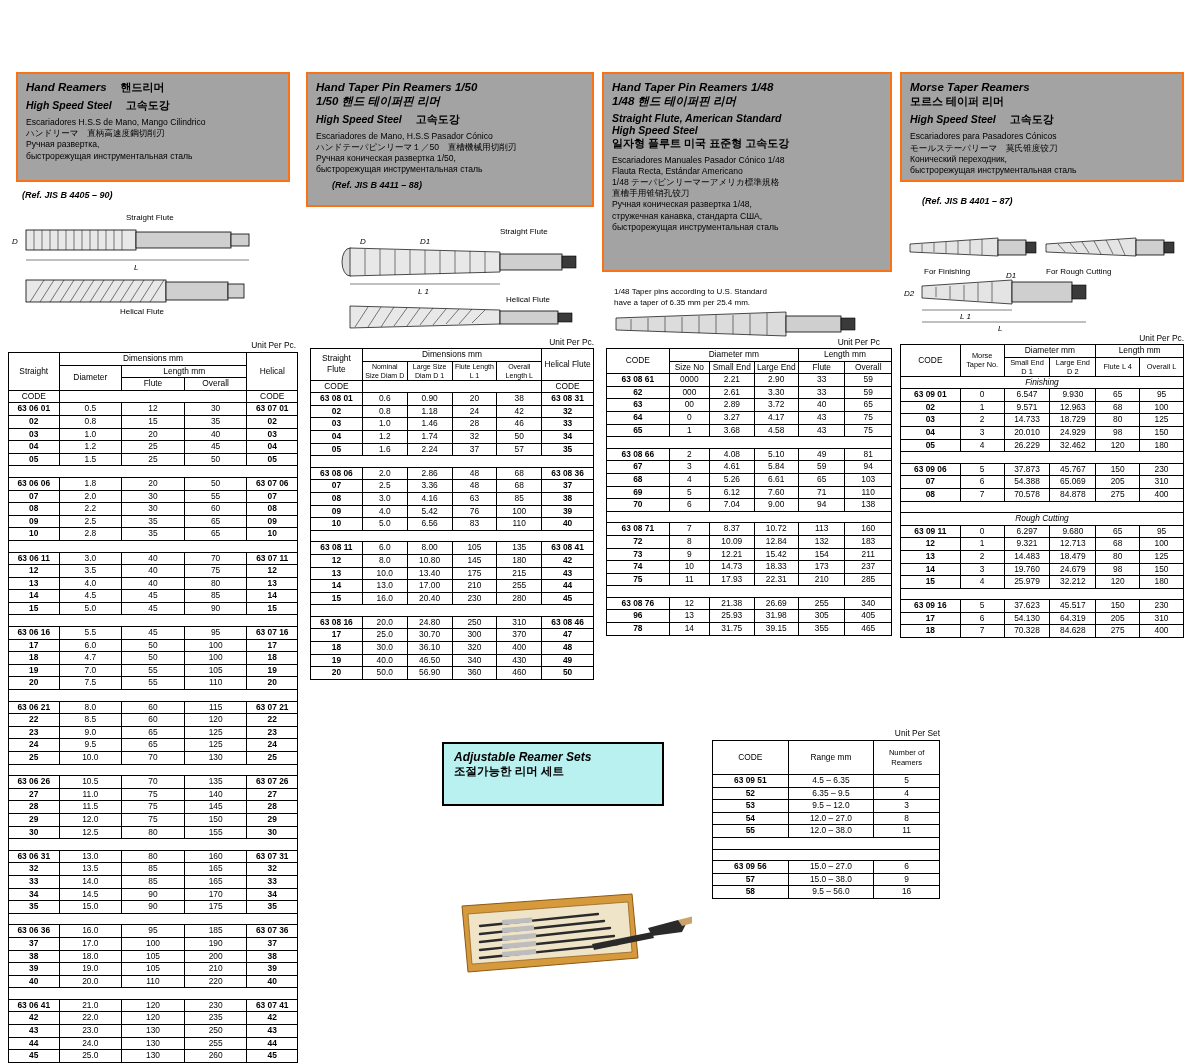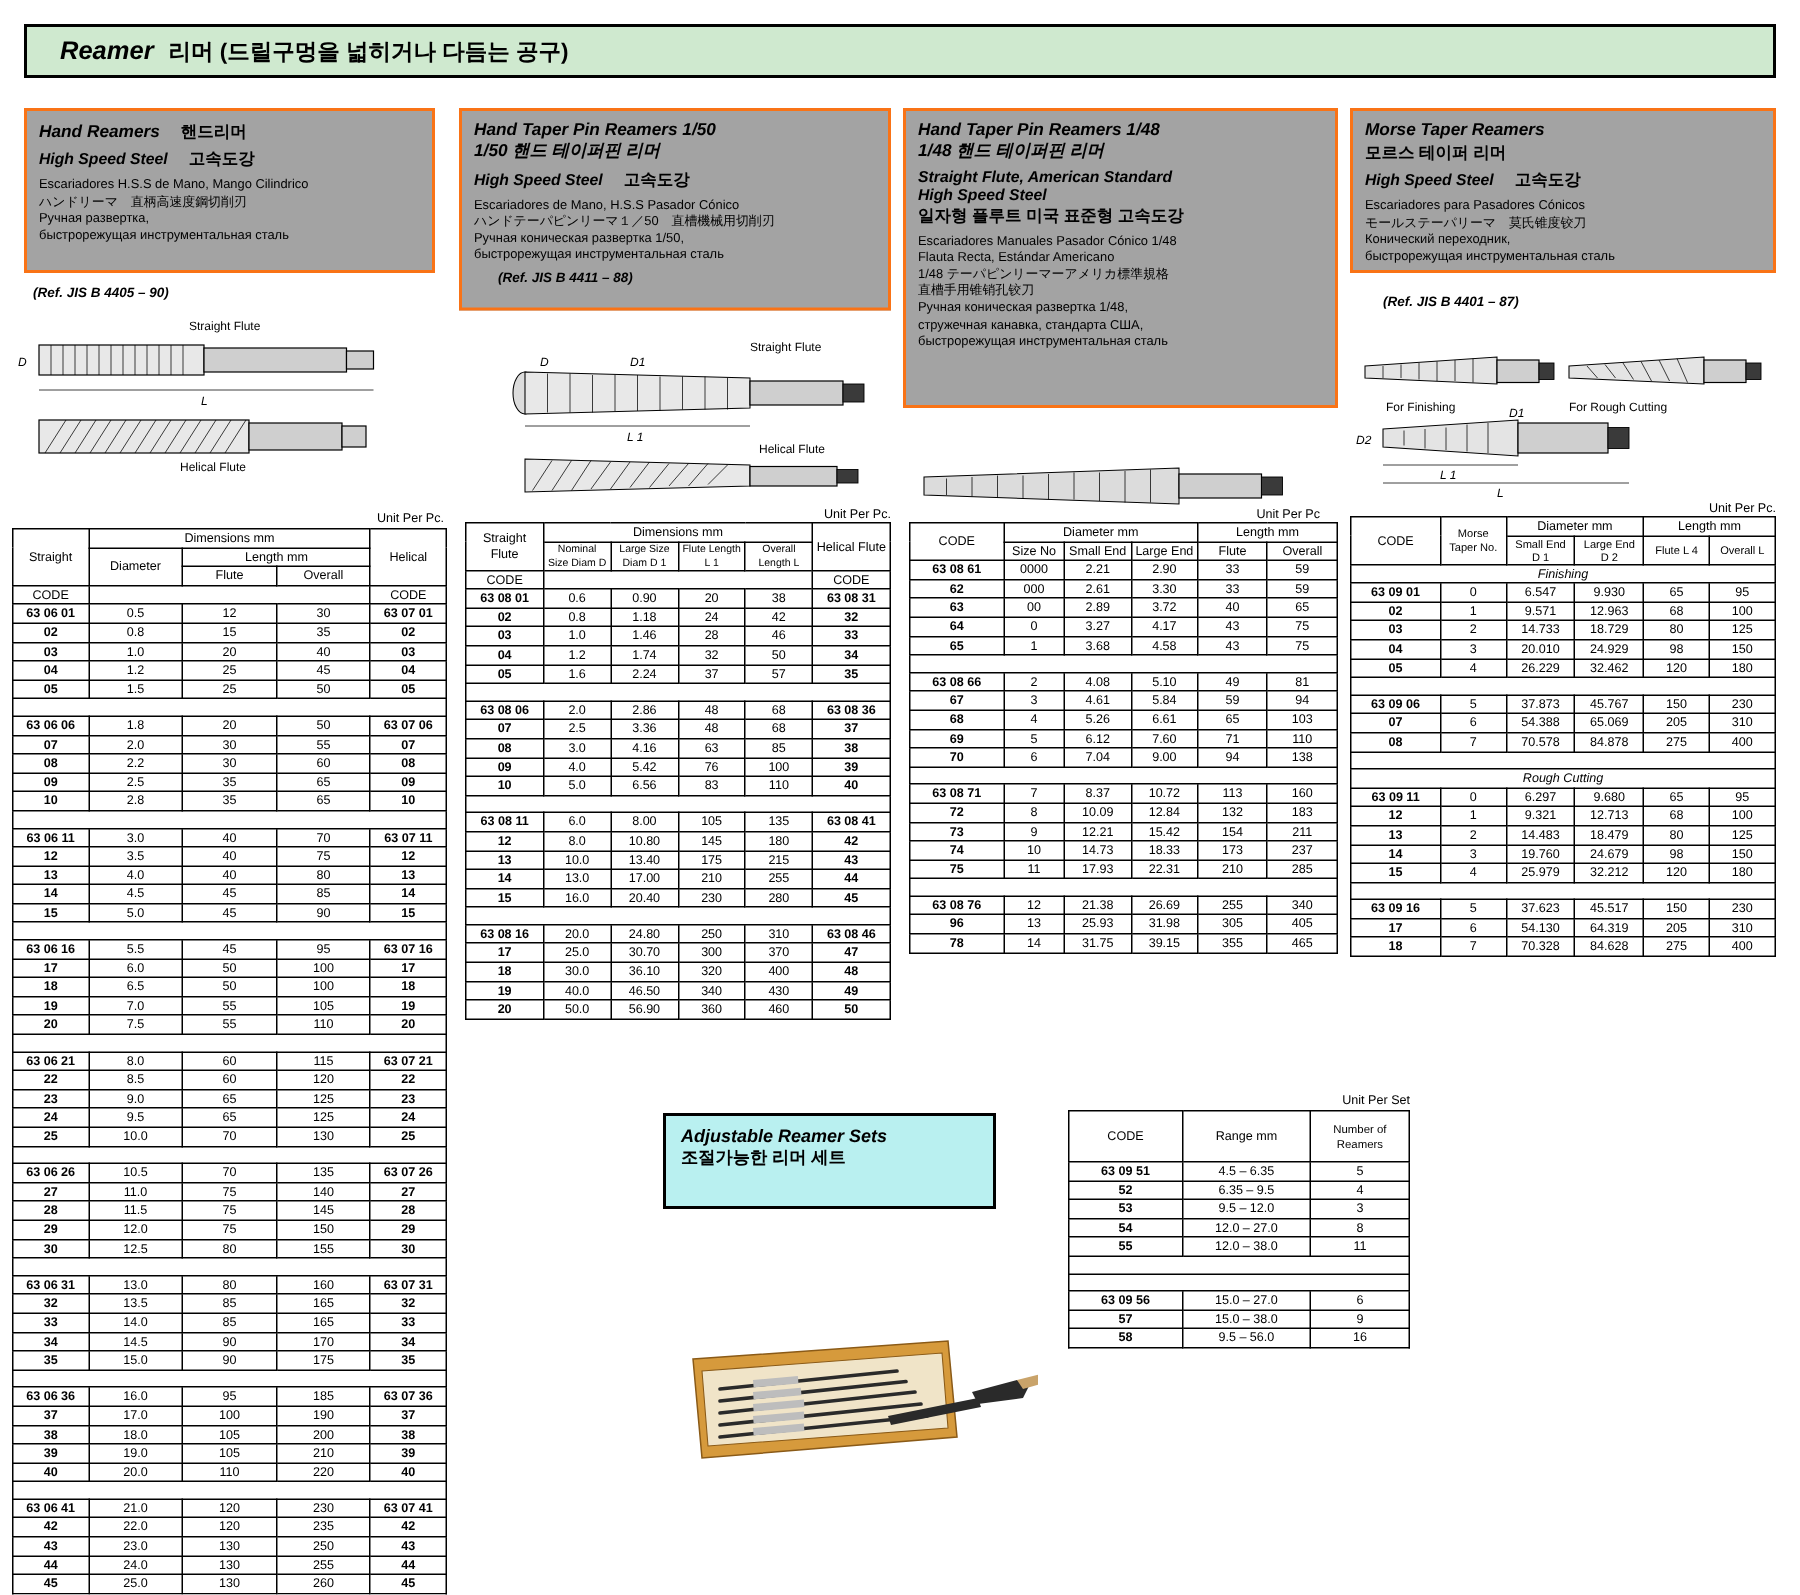--- a/index.html
+++ b/index.html
@@ -54,24 +54,20 @@
   .adj-box .en { font-style:italic; font-weight:bold; font-size:12px; }
   .adj-box .kr { font-size:11.5px; font-weight:bold; }
 
   .photo { position:absolute; }
 </style>
 </head>
 <body>
 
 <div class="page">
 
-  <div class="title-banner">
-    <span class="t-en">Reamer</span>
-    <span class="t-kr">리머 (드릴구멍을 넓히거나 다듬는 공구)</span>
-  </div>
 
   <div class="hdr" style="left:16px; top:72px; width:274px; height:110px;">
     <div class="row">
       <span class="en-title">Hand Reamers</span>
       <span class="kr-title">핸드리머</span>
     </div>
     <div class="row" style="margin-top:3px;">
       <span class="sub-it">High Speed Steel</span>
       <span class="kr-title">고속도강</span>
     </div>
@@ -276,21 +272,21 @@
         </tr>
         <tr>
           <td class="code-col">17</td>
           <td>6.0</td>
           <td>50</td>
           <td>100</td>
           <td class="code-col">17</td>
         </tr>
         <tr>
           <td class="code-col">18</td>
-          <td>6.5</td>
+          <td>4.7</td>
           <td>50</td>
           <td>100</td>
           <td class="code-col">18</td>
         </tr>
         <tr>
           <td class="code-col">19</td>
           <td>7.0</td>
           <td>55</td>
           <td>105</td>
           <td class="code-col">19</td>
@@ -758,20 +754,24 @@
     <div class="kr-title">일자형 플루트 미국 표준형 고속도강</div>
     <div class="line" style="margin-top:4px;">Escariadores Manuales Pasador Cónico 1/48</div>
     <div class="line">Flauta Recta, Estándar Americano</div>
     <div class="line">1/48 テーパピンリーマーアメリカ標準規格</div>
     <div class="line">直槽手用锥销孔铰刀</div>
     <div class="line">Ручная коническая развертка 1/48,</div>
     <div class="line">стружечная канавка, стандарта США,</div>
     <div class="line">быстрорежущая инструментальная сталь</div>
   </div>
 
+  <div style="position:absolute; left:614px; top:286px; width:250px; font-size:8px; line-height:1.4;">
+    <div>1/48 Taper pins according to U.S. Standard</div>
+    <div>have a taper of  6.35 mm per 25.4 mm.</div>
+  </div>
 
   <svg class="dr" style="left:606px; top:306px;" width="290" height="38">
     <polygon points="10,12 180,6 180,30 10,24" fill="#dcdcdc" stroke="#000" stroke-width="0.7"></polygon>
     <g stroke="#000" stroke-width="0.5">
       <line x1="25" y1="13" x2="25" y2="24"></line>
         <line x1="42" y1="12" x2="42" y2="25"></line>
       <line x1="59" y1="11" x2="59" y2="26"></line>
         <line x1="76" y1="11" x2="76" y2="26"></line>
       <line x1="93" y1="10" x2="93" y2="27"></line>
         <line x1="110" y1="9" x2="110" y2="27"></line>

